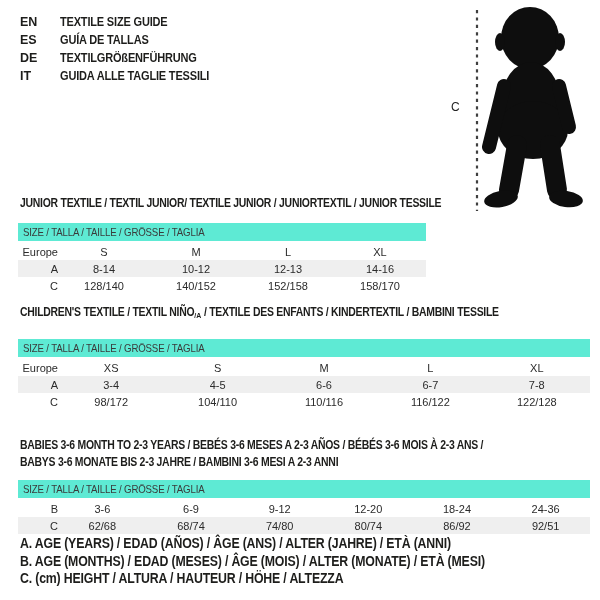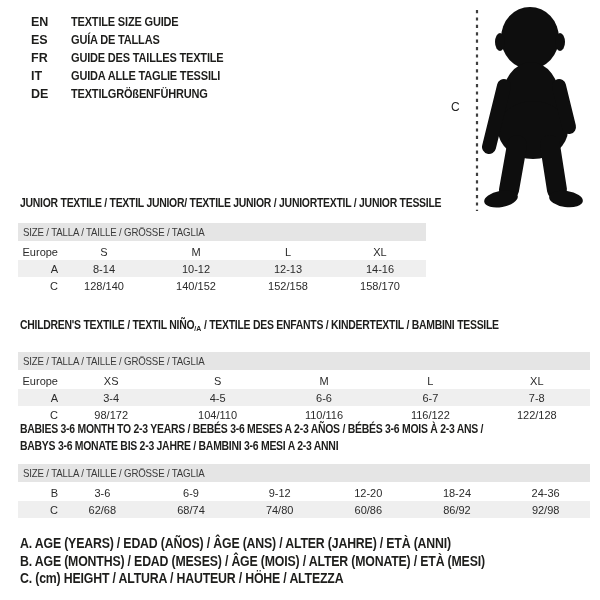--- a/index.html
+++ b/index.html
@@ -5,44 +5,44 @@
   html,body { margin:0; padding:0; background:#fff; }
   .page { position:relative; width:600px; height:600px; background:#fff; overflow:hidden;
           font-family:"Liberation Sans", sans-serif; color:#1d1d1b; }
 
   .cond { display:inline-block; transform:scaleX(0.88); transform-origin:0 50%;
           white-space:nowrap; letter-spacing:-0.2px; }
 
   
   .lang-list { position:absolute; top:13px; left:20px; }
   .lang-row { display:flex; height:18px; align-items:center; }
-  .lang-code { width:40px; font-weight:700; font-size:12.5px;margin-left:11px; }
+  .lang-code { width:40px; font-weight:700; font-size:12.5px; }
   .lang-title { font-weight:700; font-size:12.5px; }
 
   
   .figure { position:absolute; left:440px; top:0; width:160px; height:215px; }
   .figure svg { position:absolute; left:0; top:0; }
   .marker { position:absolute; left:11px; top:100px; font-size:12px; color:#222; }
 
   
   .section { position:absolute; left:18px; }
   .s1 { top:196px; width:408px; }
-  .s2 { top:318px; width:572px; }
-  .s3 { top:422px; width:572px; }
+  .s2 { top:305px; width:572px; }
+  .s3 { top:438px; width:572px; }
   .section h2 { margin:0 0 0 2px; font-size:12px; font-weight:700; white-space:nowrap;
                 letter-spacing:-0.3px; transform:scaleX(0.87); transform-origin:0 0; line-height:14px; }
   .s1 h2 { margin-bottom:13px; }
   .s2 h2 { margin-bottom:16px; }
   .s3 h2.line1 { margin-bottom:3px; }
   .s3 h2.line2 { margin-bottom:11px; }
   h2 .sub { font-size:8px; vertical-align:-2px; letter-spacing:0; }
 
   table { border-collapse:collapse; width:100%; table-layout:fixed; }
   col.label-col { width:40px; }
-  th.size-head { background:#e5e5e5; font-weight:400; font-size:11px; text-align:left;
+  th.size-head { background:#5eead4; font-weight:400; font-size:11px; text-align:left;
                  padding:2px 0 2px 5px; color:#3a3a3a; border-bottom:2px solid #fff; height:14px; }
   td { font-size:11px; height:17px; padding:0; text-align:center; color:#2b2b2b; font-weight:400; }
   td.row-label { text-align:right; padding-left:4px; }
   tbody tr.alt { background:#efefef; }
 
   
   .legend { position:absolute; left:20px; top:535px; }
   .legend-line { font-weight:700; font-size:14px; line-height:17.5px; white-space:nowrap; }
 </style>
 </head>
@@ -53,30 +53,26 @@
   <div class="lang-list">
     <div class="lang-row">
       <span class="lang-code">EN</span>
       <span class="lang-title cond">TEXTILE SIZE GUIDE</span>
     </div>
     <div class="lang-row">
       <span class="lang-code">ES</span>
       <span class="lang-title cond">GUÍA DE TALLAS</span>
     </div>
     <div class="lang-row">
-      <span class="lang-code">FR</span>
-      <span class="lang-title cond">GUIDE DES TAILLES TEXTILE</span>
+      <span class="lang-code">DE</span>
+      <span class="lang-title cond">TEXTILGRÖßENFÜHRUNG</span>
     </div>
     <div class="lang-row">
       <span class="lang-code">IT</span>
       <span class="lang-title cond">GUIDA ALLE TAGLIE TESSILI</span>
-    </div>
-    <div class="lang-row">
-      <span class="lang-code">DE</span>
-      <span class="lang-title cond">TEXTILGRÖßENFÜHRUNG</span>
     </div>
   </div>
 
   <div class="figure">
     <svg viewBox="0 0 160 215" width="160" height="215">
       <line x1="37" y1="10" x2="37" y2="211" stroke="#3f3f3f" stroke-width="2.2" stroke-dasharray="3.2 4.2"></line>
       <g fill="#0e0e0e" stroke="none">
         <ellipse cx="90" cy="38" rx="29" ry="31"></ellipse>
         <ellipse cx="60" cy="42" rx="5" ry="9"></ellipse>
         <ellipse cx="120" cy="42" rx="5" ry="9"></ellipse>
@@ -205,23 +201,23 @@
           <td>9-12</td>
           <td>12-20</td>
           <td>18-24</td>
           <td>24-36</td>
         </tr>
         <tr class="alt">
           <td class="row-label">C</td>
           <td>62/68</td>
           <td>68/74</td>
           <td>74/80</td>
-          <td>60/86</td>
+          <td>80/74</td>
           <td>86/92</td>
-          <td>92/98</td>
+          <td>92/51</td>
         </tr>
       </tbody>
     </table>
   </div>
 
   <div class="legend">
     <div class="legend-line"><span class="cond">A. AGE (YEARS) / EDAD (AÑOS) / ÂGE (ANS) / ALTER (JAHRE) / ETÀ (ANNI)</span></div>
     <div class="legend-line"><span class="cond">B. AGE (MONTHS) / EDAD (MESES) / ÂGE (MOIS) / ALTER (MONATE) / ETÀ (MESI)</span></div>
     <div class="legend-line"><span class="cond">C. (cm) HEIGHT / ALTURA / HAUTEUR / HÖHE / ALTEZZA</span></div>
   </div>

